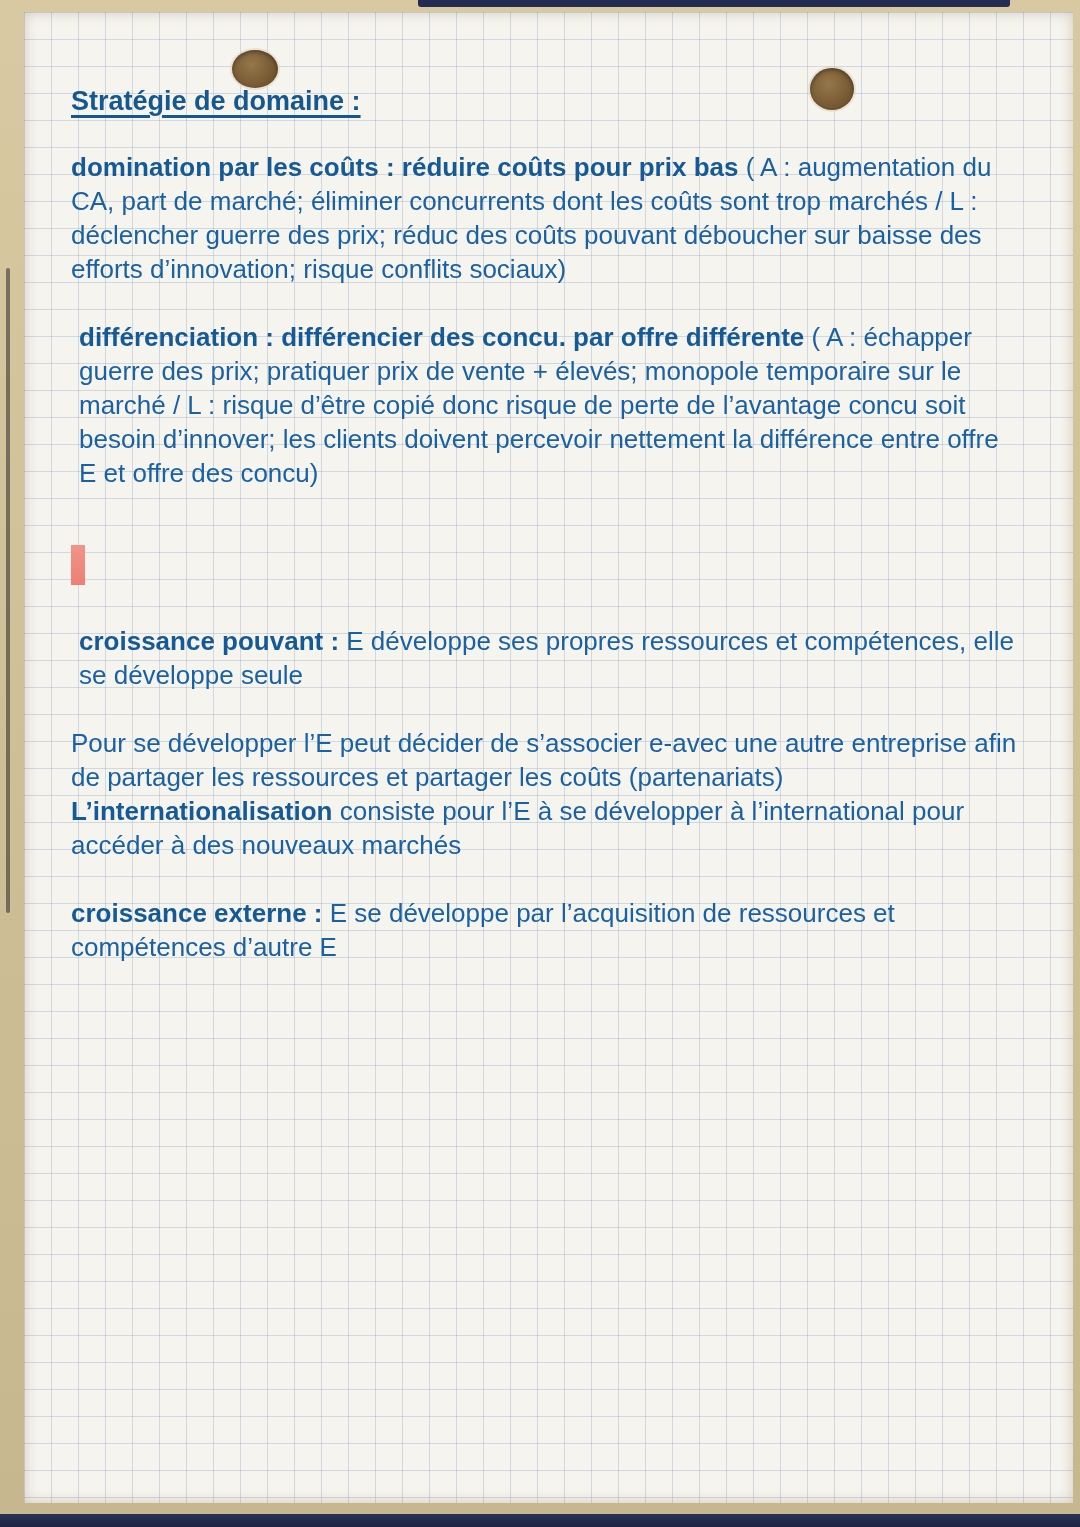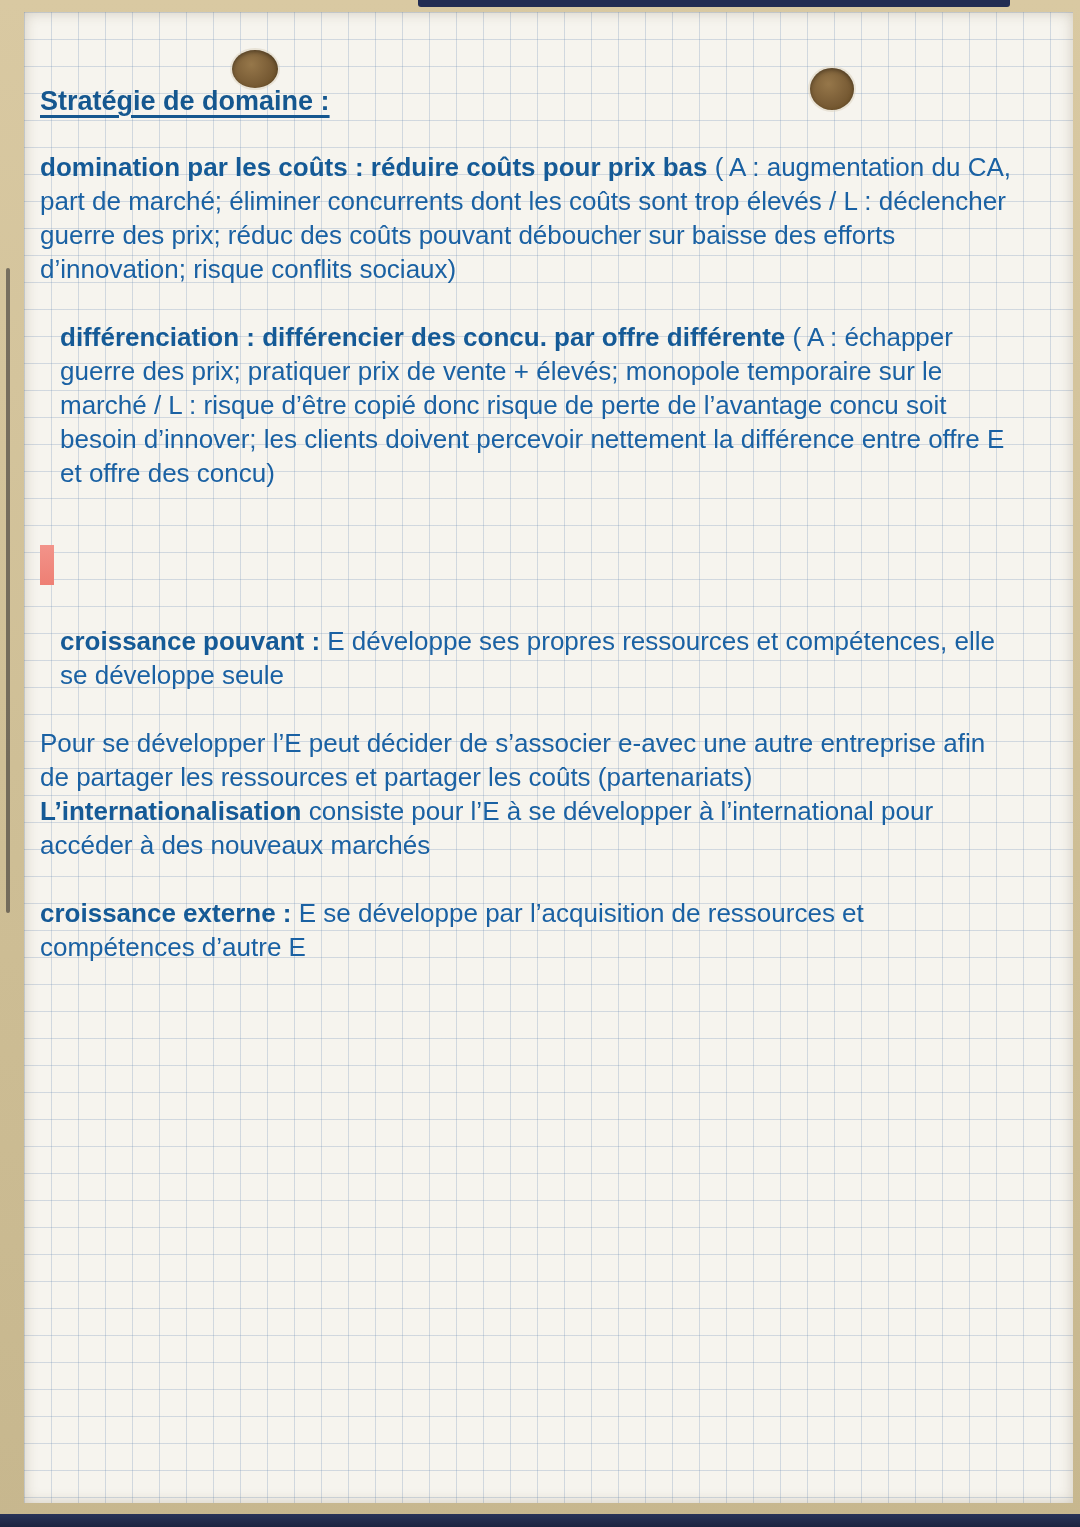--- a/index.html
+++ b/index.html
@@ -51,37 +51,37 @@
     border-radius: 50%;
     background: radial-gradient(circle at 42% 38%, #96774a 0%, #7a5d36 55%, #64491f 100%);
     box-shadow: inset 0 2px 4px rgba(0,0,0,0.35), 0 0 0 2px rgba(220,210,190,0.5);
   }
   .hole-left  { left: 208px; top: 38px; width: 46px; height: 38px; }
   .hole-right { left: 786px; top: 56px; width: 44px; height: 42px; }
 
   .content {
     position: absolute;
     top: 0; left: 0; right: 0;
-    padding: 72px 52px 0 16px;
+    padding: 72px 52px 0 47px;
     color: #1a61a3;
     font-size: 26px;
     line-height: 34px;
   }
   .title {
     margin: 0 0 32px 0;
     font-size: 27px;
     font-weight: bold;
     color: #15578f;
     text-decoration: underline;
     text-decoration-thickness: 2.5px;
     text-underline-offset: 5px;
   }
   .para { margin: 0 0 34px 0; }
   .para strong { font-weight: bold; color: #155a96; }
-  .para.indent { padding-left: 8px; margin-left: 12px; }
+  .para.indent { padding-left: 8px; }
 
   .heading3 {
     margin: 58px 0 42px 0;
     font-size: 28px;
     font-weight: bold;
   }
   .heading3 .hl {
     background: linear-gradient(180deg, #f2938a 0%, #ee7f74 100%);
     color: #14497e;
     padding: 4px 10px 5px 4px;
@@ -101,21 +101,21 @@
 
   <div class="paper">
 
     <div class="hole hole-left"></div>
     <div class="hole hole-right"></div>
 
     <div class="content">
 
       <h1 class="title">Stratégie de domaine :</h1>
 
-      <p class="para"><strong>domination par les coûts : réduire coûts pour prix bas</strong><span> ( A : augmentation du CA, part de marché; éliminer concurrents dont les coûts sont trop élevés / L : déclencher guerre des prix; réduc des coûts pouvant déboucher sur baisse des efforts d’innovation; risque conflits sociaux)</span></p>
+      <p class="para"><strong>domination par les coûts : réduire coûts pour prix bas</strong><span> ( A : augmentation du CA, part de marché; éliminer concurrents dont les coûts sont trop marchés / L : déclencher guerre des prix; réduc des coûts pouvant déboucher sur baisse des efforts d’innovation; risque conflits sociaux)</span></p>
 
       <p class="para indent"><strong>différenciation : différencier des concu. par offre différente</strong><span> ( A : échapper guerre des prix; pratiquer prix de vente + élevés; monopole temporaire sur le marché / L : risque d’être copié donc risque de perte de l’avantage concu soit besoin d’innover; les clients doivent percevoir nettement la différence entre offre E et offre des concu)</span></p>
 
       <h2 class="heading3"><span class="hl"></span></h2>
 
       <p class="para indent"><strong>croissance pouvant :</strong><span> E développe ses propres ressources et compétences, elle se développe seule</span></p>
 
       <p class="para"><span>Pour se développer l’E peut décider de s’associer e-avec une autre entreprise afin de partager les ressources et partager les coûts (partenariats)</span><br><strong>L’internationalisation</strong><span> consiste pour l’E à se développer à l’international pour accéder à des nouveaux marchés</span></p>
 
       <p class="para"><strong>croissance externe :</strong><span> E se développe par l’acquisition de ressources et compétences d’autre E</span></p>

